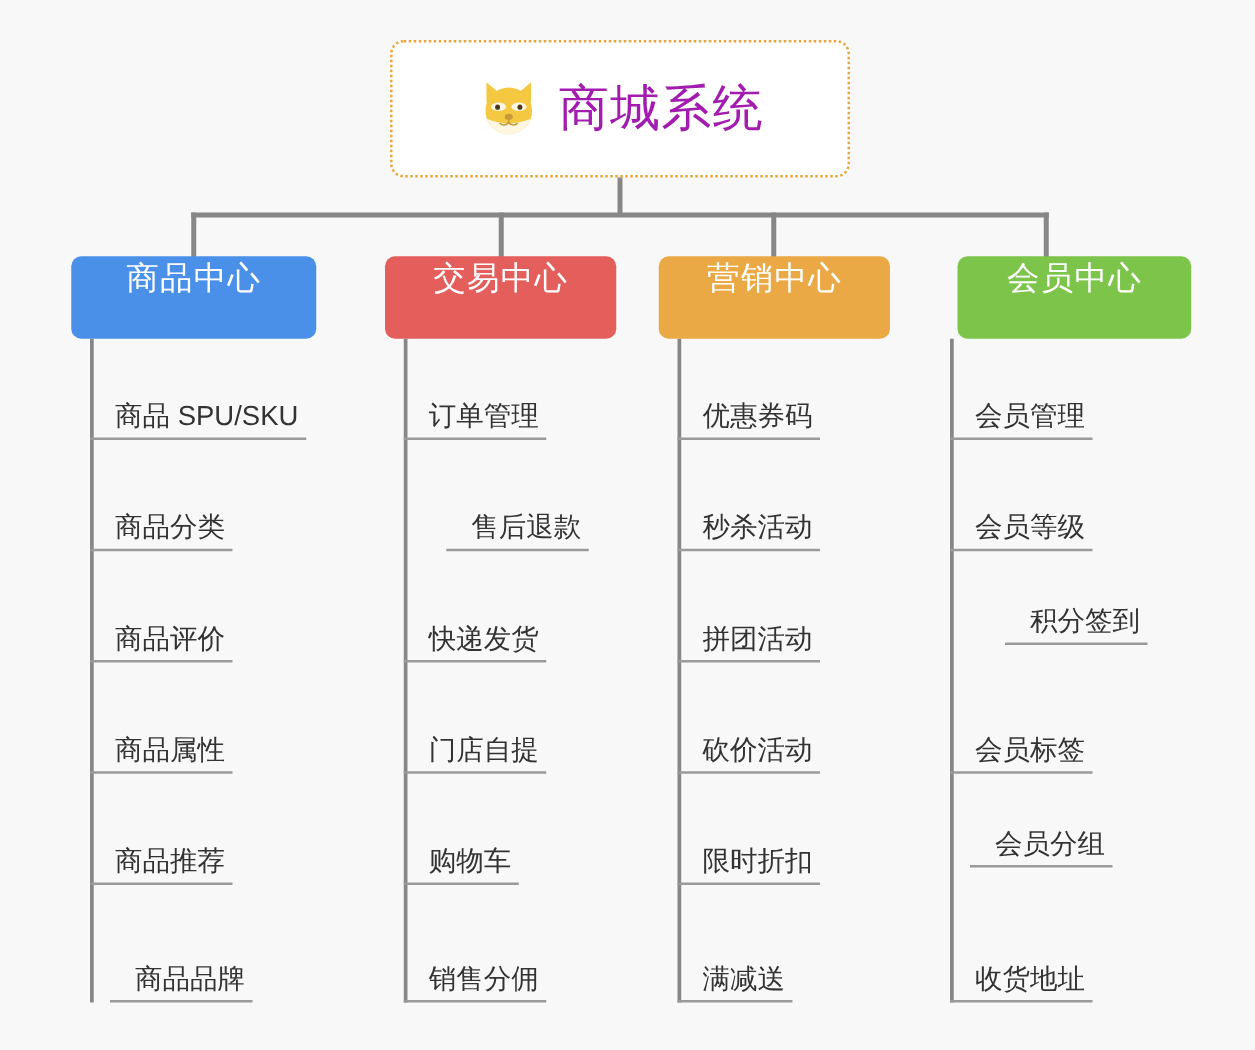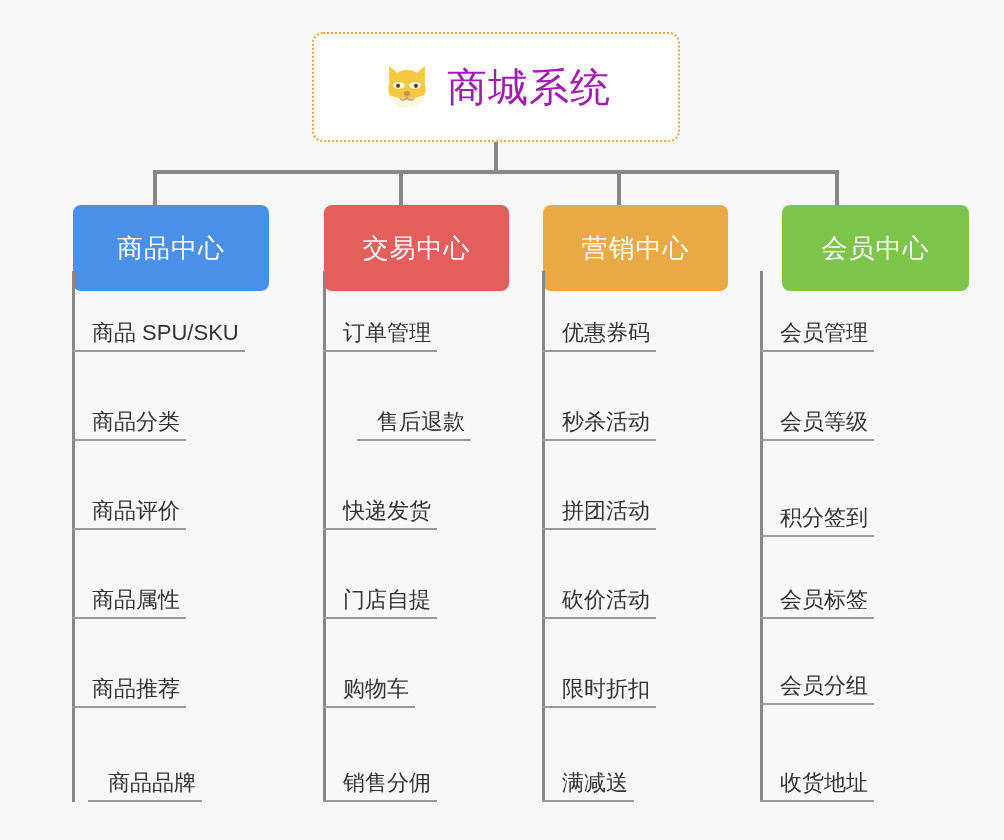--- a/index.html
+++ b/index.html
@@ -55,26 +55,26 @@
   .conn-v { width: 4px; }
   .conn-h { height: 4px; }
 
   
   .column {
     position: absolute;
     top: 205px;
   }
   .cat-header {
     position: absolute;
-    left: 16px;
+    left: 0;
     top: 0;
-    height: 86px;
+    height: 66px;
     border-radius: 8px;
     display: flex;
-    align-items: center;
+    align-items: flex-start;
     justify-content: center;
     color: #ffffff;
     font-size: 26px;
     letter-spacing: 1px;
     white-space: nowrap;
   }
   .leaf-spine {
     position: absolute;
     width: 3px;
     background: #878787;
@@ -228,29 +228,29 @@
       </div>
       <div class="leaf-spine" style="height: 531px;"></div>
       <div class="leaf" style="top: 117px;">
         <span class="leaf-label">会员管理</span>
         <span class="leaf-underline"></span>
       </div>
       <div class="leaf" style="top: 206px;">
         <span class="leaf-label">会员等级</span>
         <span class="leaf-underline"></span>
       </div>
-      <div class="leaf" style="top: 302px;">
+      <div class="leaf" style="top: 281px; padding-left: 44px;">
         <span class="leaf-label">积分签到</span>
         <span class="leaf-underline"></span>
       </div>
       <div class="leaf" style="top: 384px;">
         <span class="leaf-label">会员标签</span>
         <span class="leaf-underline"></span>
       </div>
-      <div class="leaf" style="top: 470px;">
+      <div class="leaf" style="top: 459px; padding-left: 16px;">
         <span class="leaf-label">会员分组</span>
         <span class="leaf-underline"></span>
       </div>
       <div class="leaf" style="top: 567px;">
         <span class="leaf-label">收货地址</span>
         <span class="leaf-underline"></span>
       </div>
     </div>
   </div>
 

